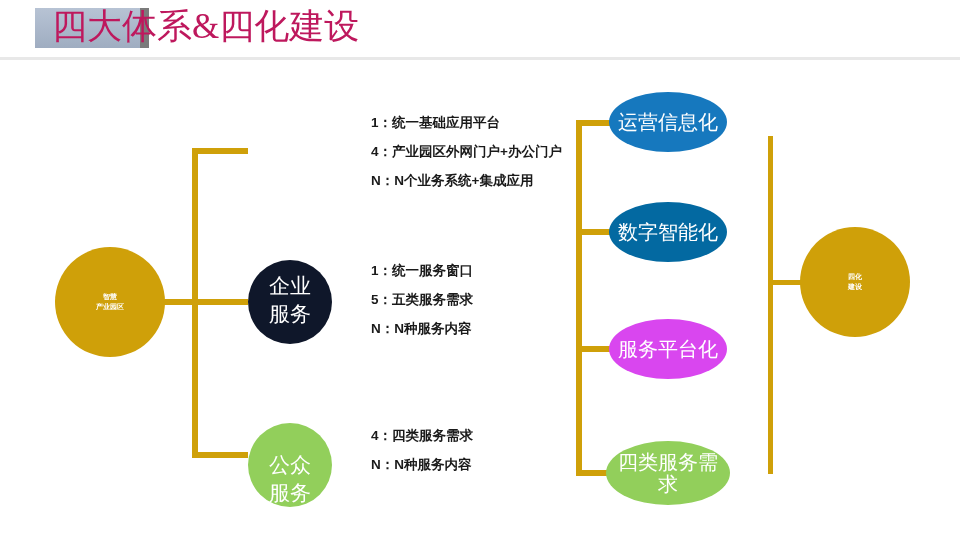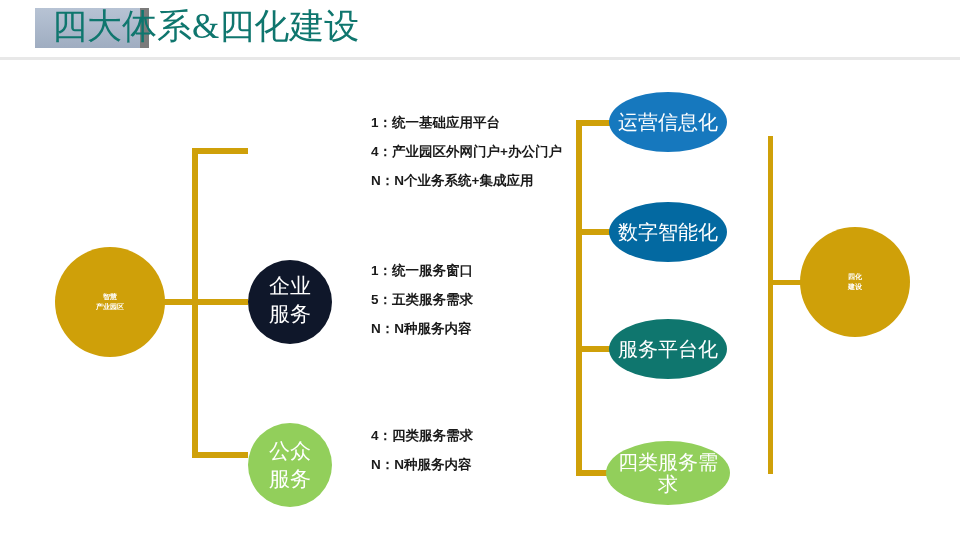--- a/index.html
+++ b/index.html
@@ -15,21 +15,21 @@
     position:absolute;left:35px;top:8px;width:105px;height:40px;
     background:linear-gradient(180deg,#b7c3d4 0%,#aab7ca 55%,#9fadc1 100%);
   }
   .title-bar-dark{
     position:absolute;left:140px;top:8px;width:9px;height:40px;
     background:#7b7b7b;
   }
   .title-text{
     position:absolute;left:52px;top:5px;
     font-family:"Liberation Serif","DejaVu Serif",serif;
-    font-size:35px;line-height:44px;color:#0f766e;white-space:nowrap;
+    font-size:35px;line-height:44px;color:#be185d;white-space:nowrap;
     letter-spacing:0px;
   }
   .title-rule{
     position:absolute;left:0px;top:57px;width:960px;height:3px;
     background:#e8e8e8;
   }
 
   
   .ln{position:absolute;background:#cfa009;}
 
@@ -97,21 +97,21 @@
   <div class="ln" style="left:192px;top:299px;width:56px;height:6px;"></div>
 
   <div class="ln" style="left:192px;top:452px;width:56px;height:6px;"></div>
 
   <div class="circle c-main c-cyan" style="left:248px;top:260px;">
     <div>
       <span>企业</span><br>
       <span>服务</span>
     </div>
   </div>
-  <div class="circle c-main c-green" style="left:248px;top:423px;">
+  <div class="circle c-main c-green" style="left:248px;top:423px;align-items:flex-end;">
     <div>
       <span>公众</span><br>
       <span>服务</span>
     </div>
   </div>
 
   <div class="textblock" style="left:371px;top:108px;">
     <div>1：统一基础应用平台</div>
     <div>4：产业园区外网门户+办公门户</div>
     <div>N：N个业务系统+集成应用</div>
@@ -131,21 +131,21 @@
   <div class="ln" style="left:576px;top:229px;width:44px;height:6px;"></div>
   <div class="ln" style="left:576px;top:346px;width:44px;height:6px;"></div>
   <div class="ln" style="left:576px;top:470px;width:44px;height:6px;"></div>
 
   <div class="ellipse" style="left:609px;top:92px;width:118px;height:60px;background:#1678be;">
     <span>运营信息化</span>
   </div>
   <div class="ellipse" style="left:609px;top:202px;width:118px;height:60px;background:#0369a1;">
     <span>数字智能化</span>
   </div>
-  <div class="ellipse" style="left:609px;top:319px;width:118px;height:60px;background:#0f766e;">
+  <div class="ellipse" style="left:609px;top:319px;width:118px;height:60px;background:#d946ef;">
     <span>服务平台化</span>
   </div>
   <div class="ellipse" style="left:606px;top:441px;width:124px;height:64px;background:#92cf5b;">
     <span>四类服务需求</span>
   </div>
 
   <div class="ln" style="left:768px;top:136px;width:5px;height:338px;"></div>
   <div class="ln" style="left:768px;top:280px;width:36px;height:5px;"></div>
 
   <div class="circle c-hub" style="left:800px;top:227px;">

